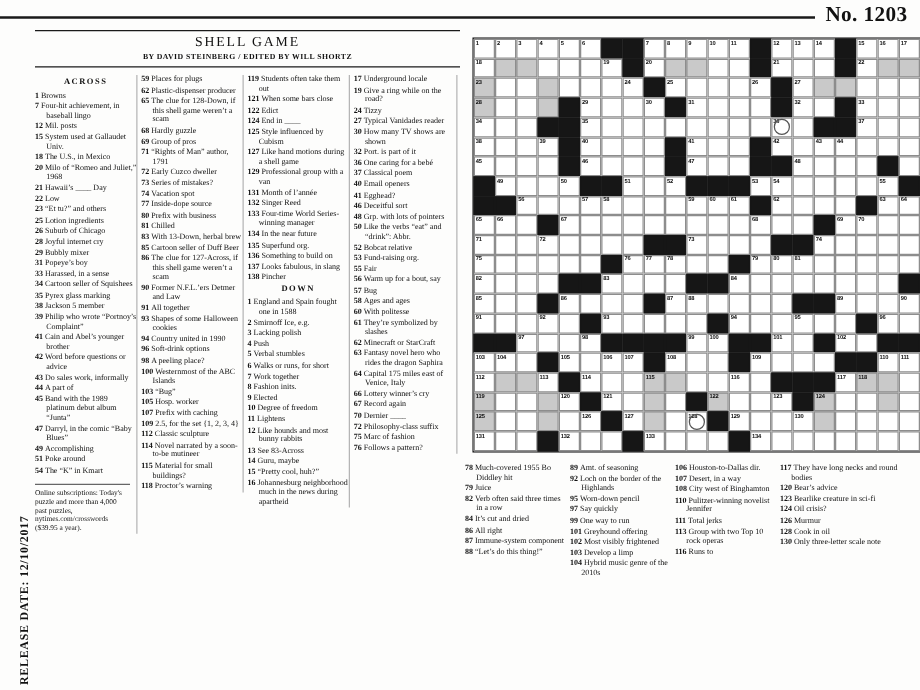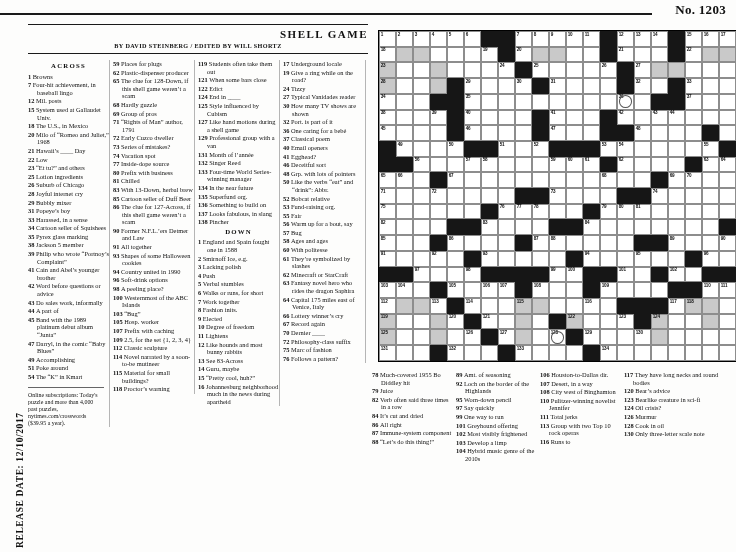--- a/index.html
+++ b/index.html
@@ -1,20 +1,20 @@
 <!DOCTYPE html>
 <html><head>
 <meta charset="utf-8">
 <style>
   html,body{margin:0;padding:0;}
   body{width:736px;height:552px;position:relative;background:#fdfdfc;font-family:"Liberation Serif",serif;color:#111;overflow:hidden;}
   .toprule{position:absolute;left:0;top:13px;width:652px;height:1.5px;background:#1a1a1a;}
-  #issue{position:absolute;right:10px;top:2px;font-weight:bold;font-size:13px;letter-spacing:.3px;}
+  #issue{position:absolute;right:10px;top:2px;font-weight:bold;font-size:17px;letter-spacing:.3px;}
   #hdr{position:absolute;left:28px;top:24px;width:340px;border-top:1.5px solid #1a1a1a;border-bottom:1px solid #1a1a1a;text-align:center;padding:3px 0 4px;}
-  #title{font-weight:bold;font-size:11px;letter-spacing:1.5px;text-align:right;}
+  #title{font-weight:normal;font-size:11px;letter-spacing:1.5px;}
   #byline{font-weight:bold;font-size:6.2px;letter-spacing:.4px;margin-top:2px;}
   .col{position:absolute;top:60px;font-size:6.4px;line-height:7.6px;}
   .col .hd{font-weight:bold;font-size:6.8px;letter-spacing:1.2px;text-align:center;margin:2px 0 3px;}
   .clue{padding-left:9px;text-indent:-9px;margin-bottom:1px;}
   .clue b{font-weight:bold;}
   .vsep{border-right:.5px solid #b5b5b5;}
   #c1{left:28px;width:81px;top:60px;}
   #c2{left:113px;width:81px;}
   #c3{left:198px;width:81px;}
   #c4{left:283px;width:82px;}

